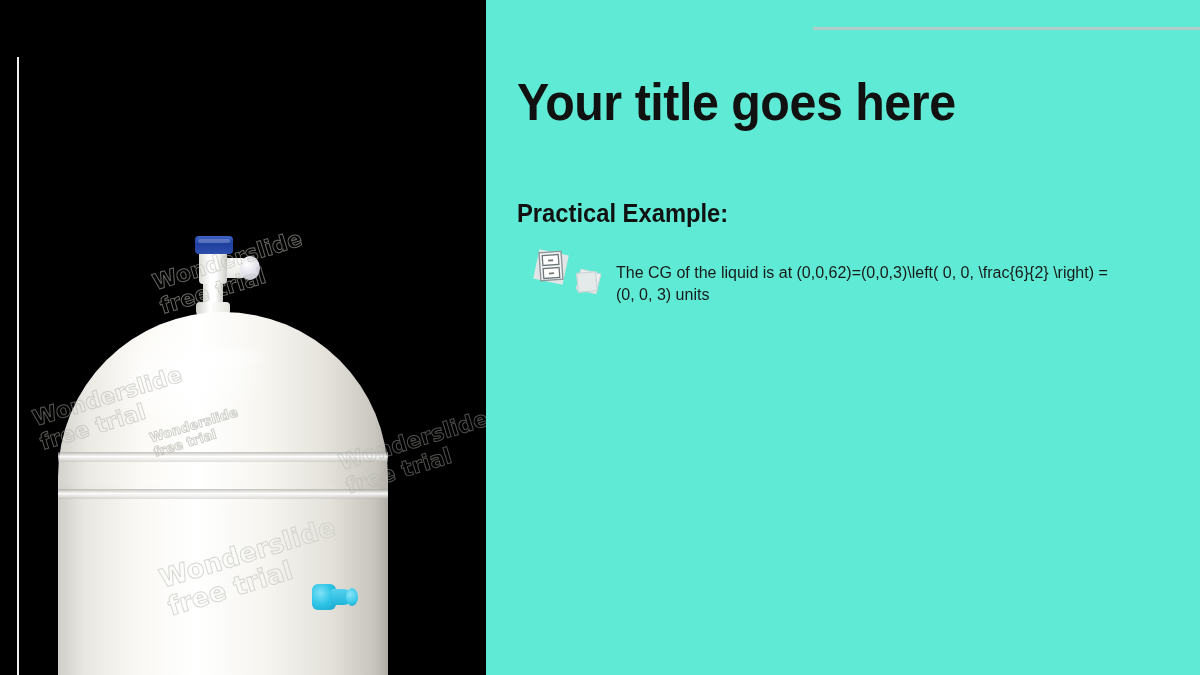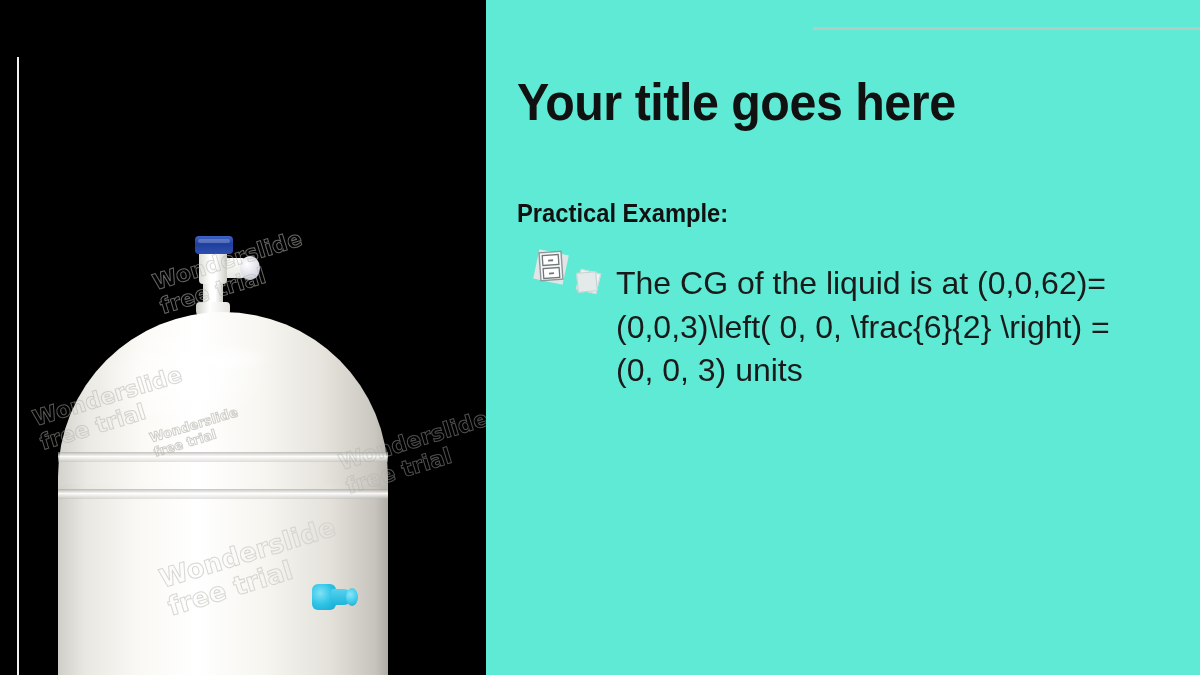--- a/index.html
+++ b/index.html
@@ -288,21 +288,21 @@
     line-height: 1.36;
     color: #1a1a1a;
     max-width: 490px;
   }
 
   .bullet-l2 {
     position: relative;
     padding-left: 116px;
   }
   .bullet-l2 .bullet-text {
-    font-size: 32px;
+    font-size: 16px;
     line-height: 1.36;
     color: #1a1a1a;
     max-width: 510px;
   }
 
   
   .marker-cabinet {
     position: absolute;
     left: 34px;
     top: 2px;

